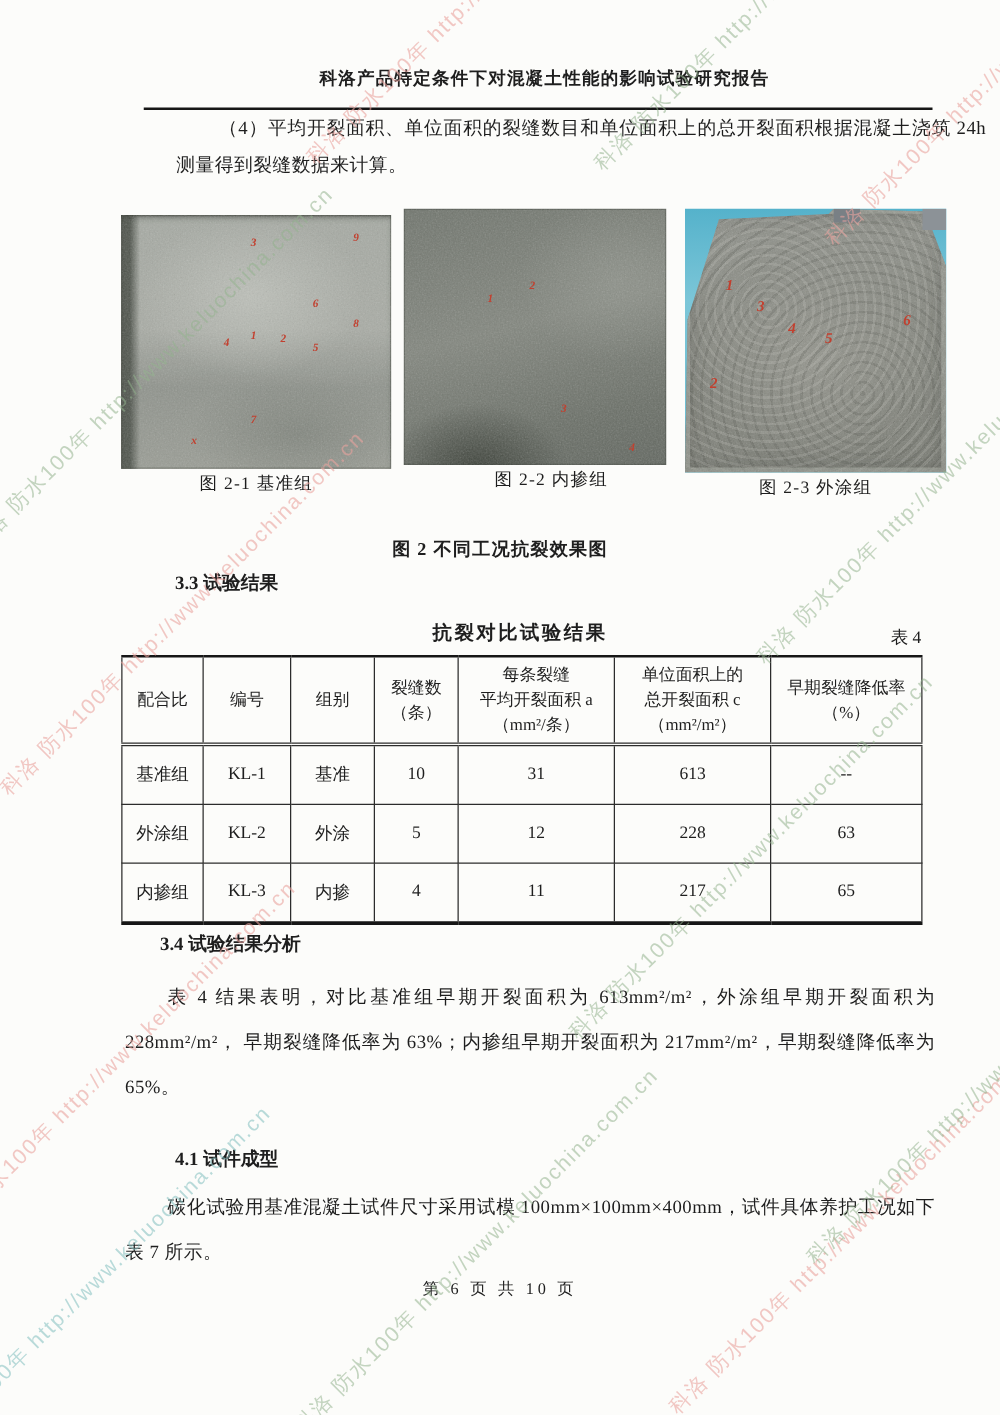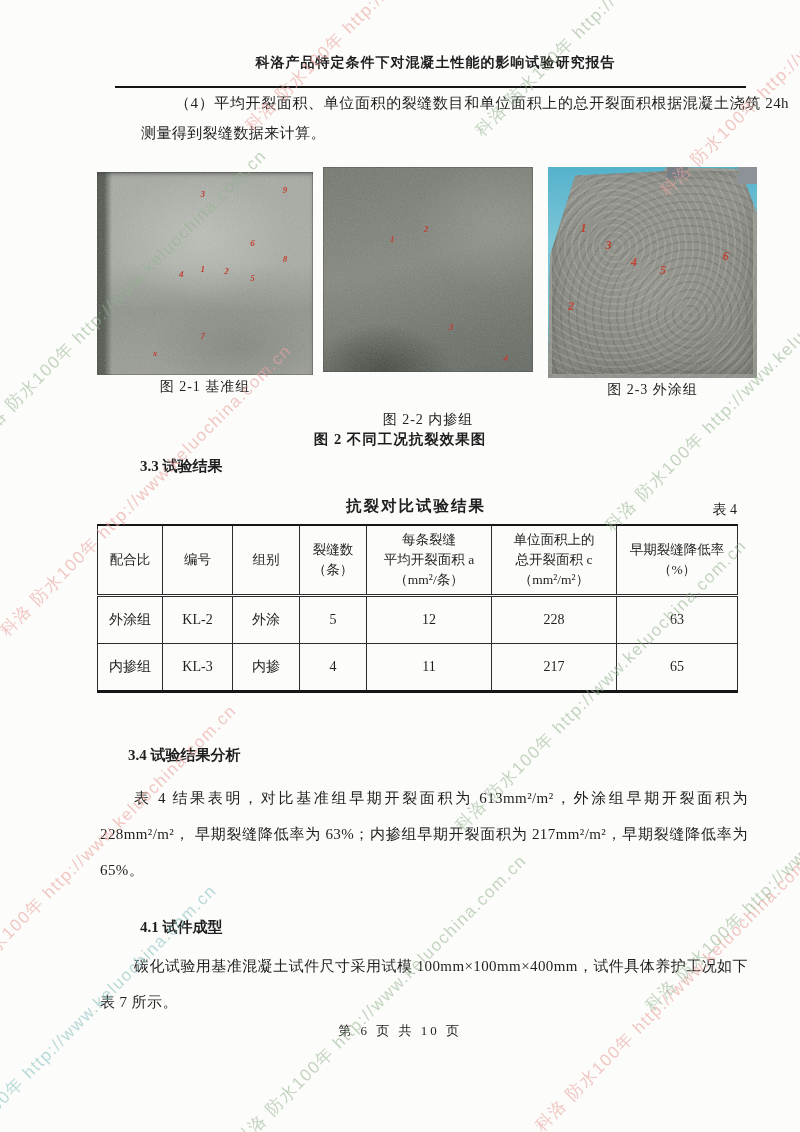--- a/index.html
+++ b/index.html
@@ -48,21 +48,21 @@
   .photo3 .corner-piece{position:absolute;right:0;top:0;width:9%;height:8%;background:#8c9297;}
   .grain{position:absolute;inset:0;width:100%;height:100%;pointer-events:none;}
   .mark{position:absolute;color:#c2402f;font-weight:bold;font-style:italic;
     transform:translate(-50%,-50%);line-height:1;}
   .photo1 .mark,.photo2 .mark{font-size:9px;}
   .photo3 .mark{font-size:12px;}
   
   .photo-caption{position:absolute;font-size:14px;letter-spacing:1px;
     text-underline-offset:3px;text-align:center;}
   .cap1{left:97px;top:378px;width:216px;}
-  .cap2{left:323px;top:375px;width:210px;margin-top:36px;}
+  .cap2{left:336px;top:375px;width:210px;}
   .cap3{left:548px;top:381px;width:209px;}
   .fig-caption{position:absolute;top:430px;left:0;width:800px;text-align:center;
     font-size:14.5px;font-weight:bold;letter-spacing:1px;}
   
   .sec{position:absolute;font-weight:bold;text-align:center;}
   .sec33{top:457px;left:140px;font-size:15px;}
   .sec34{top:746px;left:128px;font-size:15px;}
   .sec4{top:880px;left:108px;font-size:17.5px;letter-spacing:1px;}
   .sec41{top:918px;left:140px;font-size:15px;}
   
@@ -192,20 +192,29 @@
       <th>每条裂缝
 平均开裂面积 a
 （mm²/条）</th>
       <th>单位面积上的
 总开裂面积 c
 （mm²/m²）</th>
       <th>早期裂缝降低率
 （%）</th>
     </tr>
     <tr>
+      <td>基准组</td>
+      <td>KL-1</td>
+      <td>基准</td>
+      <td>10</td>
+      <td>31</td>
+      <td>613</td>
+      <td>--</td>
+    </tr>
+    <tr>
       <td>外涂组</td>
       <td>KL-2</td>
       <td>外涂</td>
       <td>5</td>
       <td>12</td>
       <td>228</td>
       <td>63</td>
     </tr>
     <tr>
       <td>内掺组</td>

